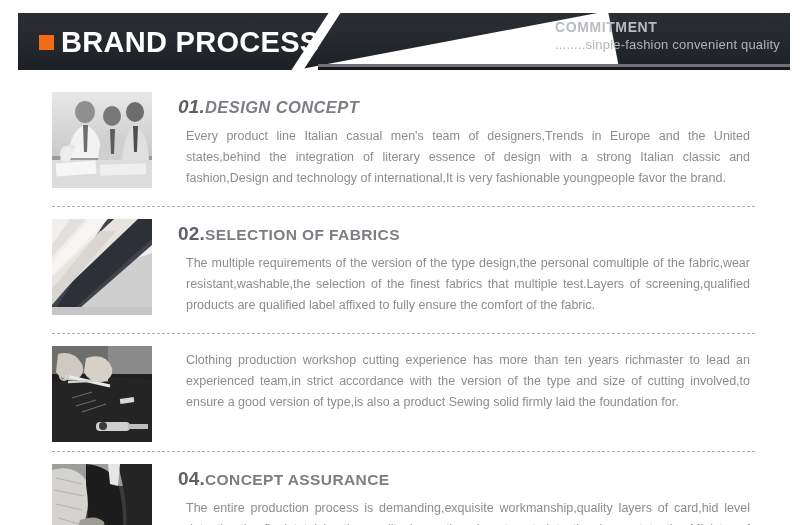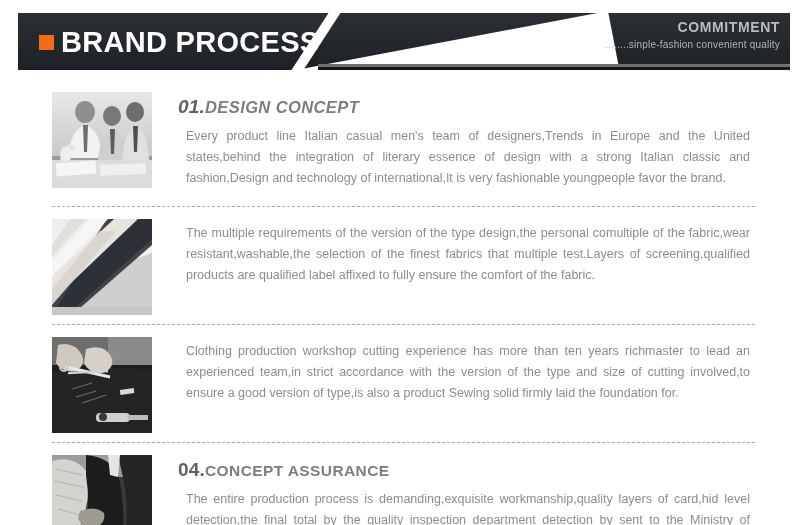--- a/index.html
+++ b/index.html
@@ -84,32 +84,31 @@
     font-weight: bold;
     color: #ffffff;
     letter-spacing: 0.3px;
     line-height: 38px;
     white-space: nowrap;
   }
   .commitment {
     position: absolute;
     right: 10px;
     top: 6px;
-    text-align: right;
     white-space: nowrap;
   }
   .commitment-main {
     font-size: 14px;
     font-weight: bold;
     color: #b9bcc0;
     letter-spacing: 0.6px;
     line-height: 17px;
   }
   .commitment-sub {
-    font-size: 10px;
+    font-size: 13px;
     color: #b0b3b7;
     letter-spacing: 0.2px;
     line-height: 18px;
   }
 
   
   .sections {
     position: absolute;
     left: 0;
     top: 80px;
@@ -246,20 +245,23 @@
           <polygon points="60,0 100,0 100,20 15,96 0,96" fill="#2d3036"></polygon>
           <polygon points="0,58 62,0 86,0 0,82" fill="#e7e4df"></polygon>
           <polygon points="0,70 48,12 64,12 0,86" fill="#d9d6d1"></polygon>
           <polygon points="0,90 70,96 0,96" fill="#b8b8b8"></polygon>
           <polygon points="0,44 38,0 56,0 0,56" fill="#f7f6f4"></polygon>
           <polygon points="0,26 18,0 34,0 0,38" fill="#e2e0dc"></polygon>
           <rect x="0" y="88" width="100" height="8" fill="#c6c6c6"></rect>
         </svg>
       </div>
       <div class="body-col">
+        <div class="sec-title">
+          <span class="num">02.</span><span class="ttl">SELECTION OF FABRICS</span>
+        </div>
         <p class="sec-body">The multiple requirements of the version of the type design,the personal comultiple of the fabric,wear resistant,washable,the selection of the finest fabrics that multiple test.Layers of screening,qualified products are qualified label affixed to fully ensure the comfort of the fabric.</p>
       </div>
     </div>
     <div class="divider"></div>
   </div>
 
   <div class="section">
     <div class="section-inner">
       <div class="thumb">
         <svg viewBox="0 0 100 96" preserveAspectRatio="none" aria-hidden="true">

